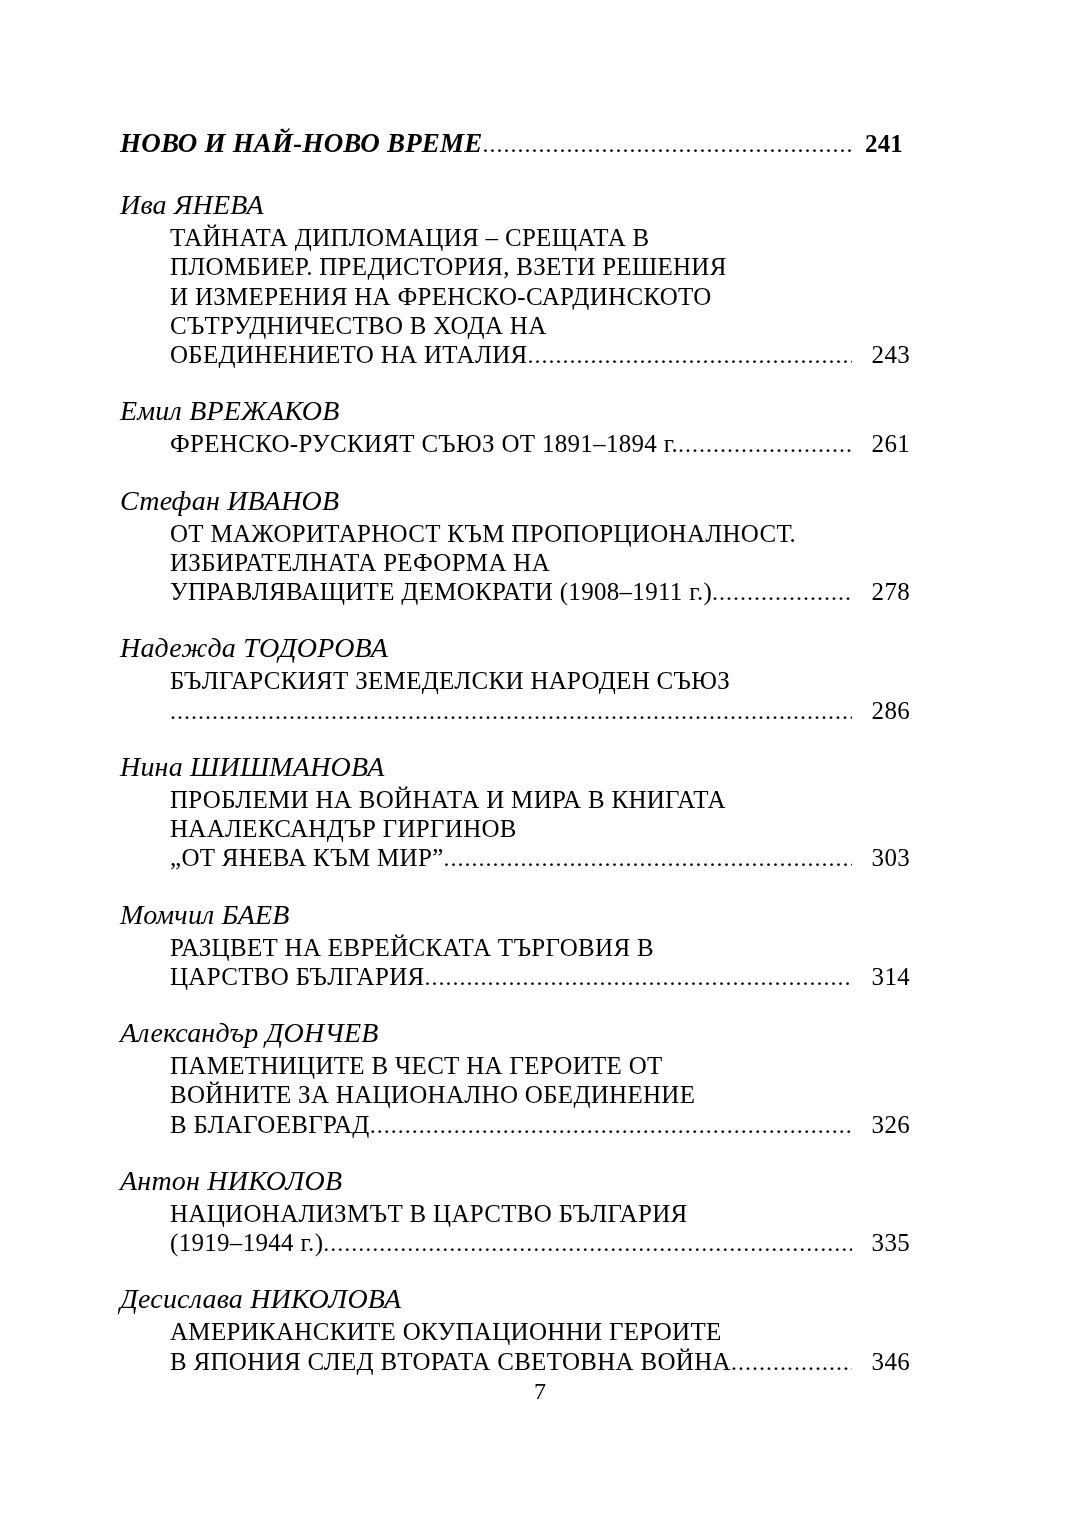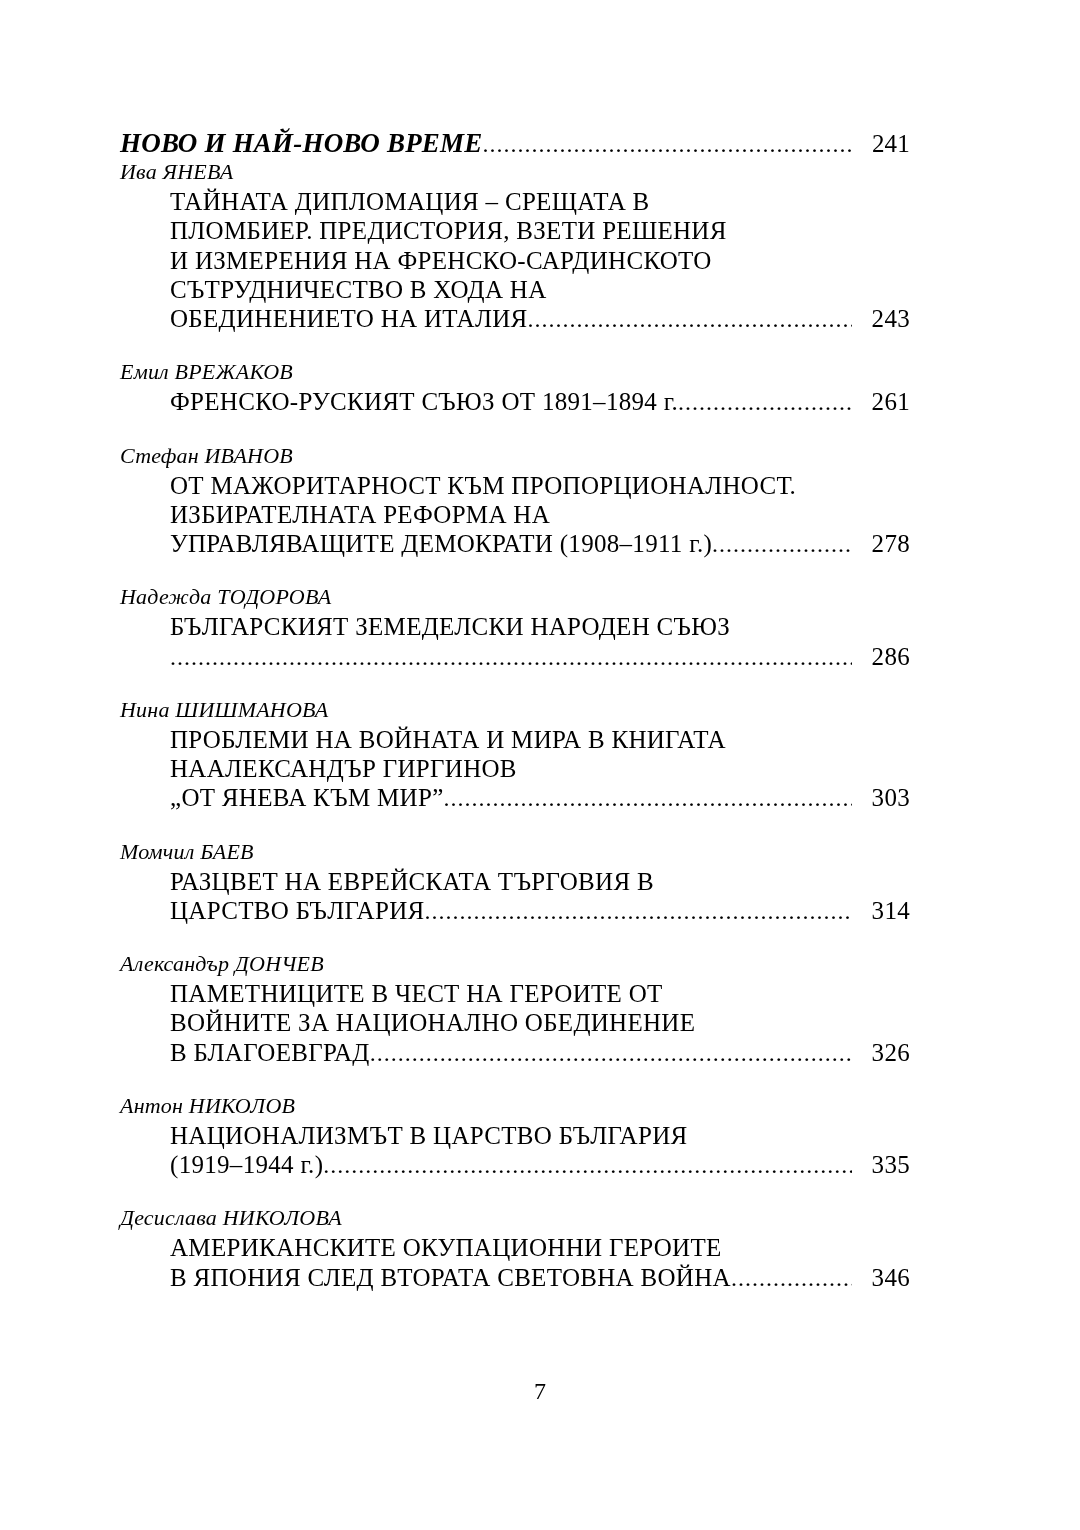--- a/index.html
+++ b/index.html
@@ -30,20 +30,21 @@
   }
 
   
   .section-head {
     display: flex;
     align-items: baseline;
     font-weight: bold;
     font-style: italic;
     font-size: 27px;
     letter-spacing: 0.2px;
+    margin-bottom: 30px;
   }
   .section-head .title {
     white-space: nowrap;
   }
   .leader {
     flex: 1 1 auto;
     overflow: hidden;
     white-space: nowrap;
     margin: 0 2px 0 0;
     font-weight: normal;
@@ -59,30 +60,31 @@
   .pageno {
     flex: 0 0 auto;
     font-weight: normal;
     font-style: normal;
     font-size: 25px;
     text-align: right;
     min-width: 52px;
     padding-left: 4px;
   }
   .section-head .pageno {
-    font-weight: normal;
+    font-weight: bold;
     font-style: normal;
+    text-align: center;
   }
 
   .entry {
     margin-bottom: 26px;
   }
   .author {
     font-style: italic;
-    font-size: 22px;
+    font-size: 28px;
     margin-bottom: 2px;
     letter-spacing: 0.2px;
   }
   .title-block {
     margin-left: 50px;
   }
   .tline {
     font-size: 25px;
     line-height: 1.17;
     letter-spacing: 0.3px;

